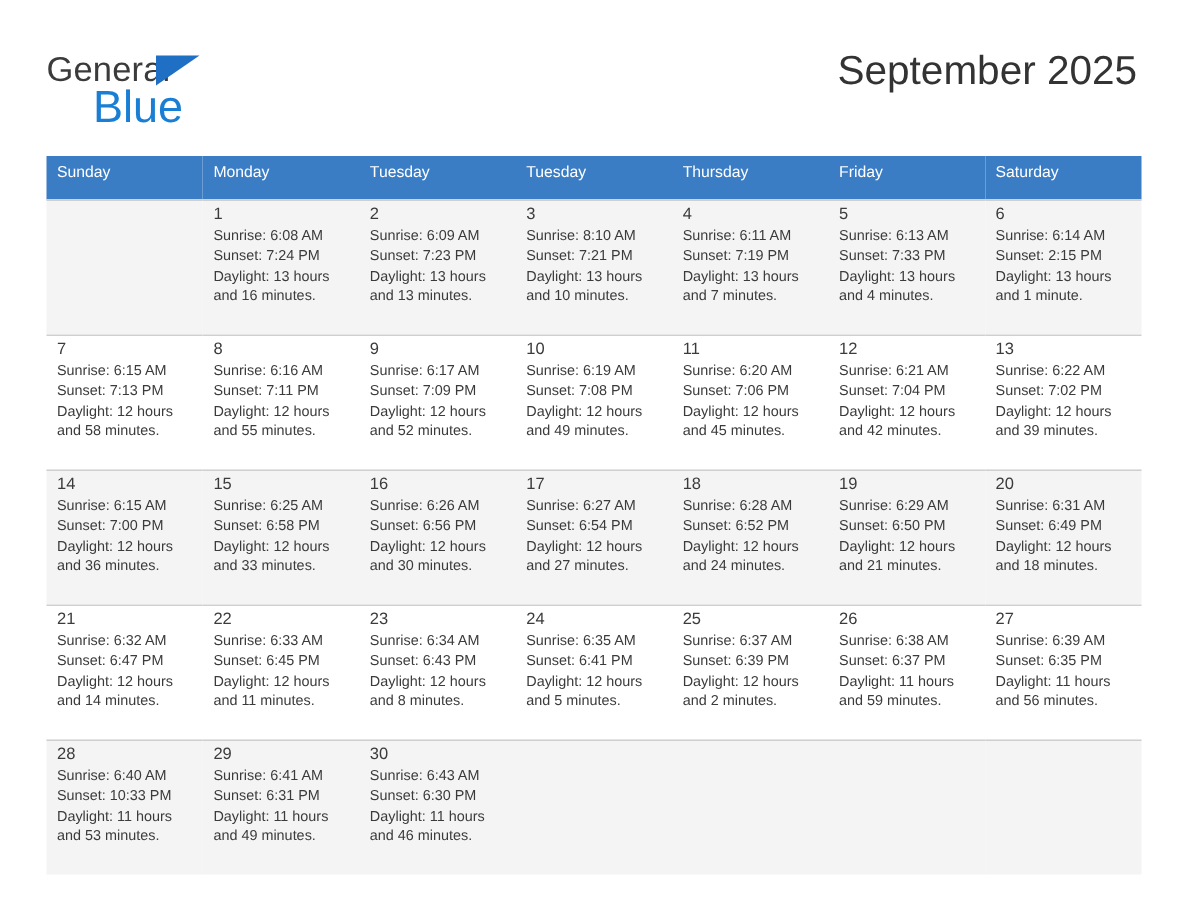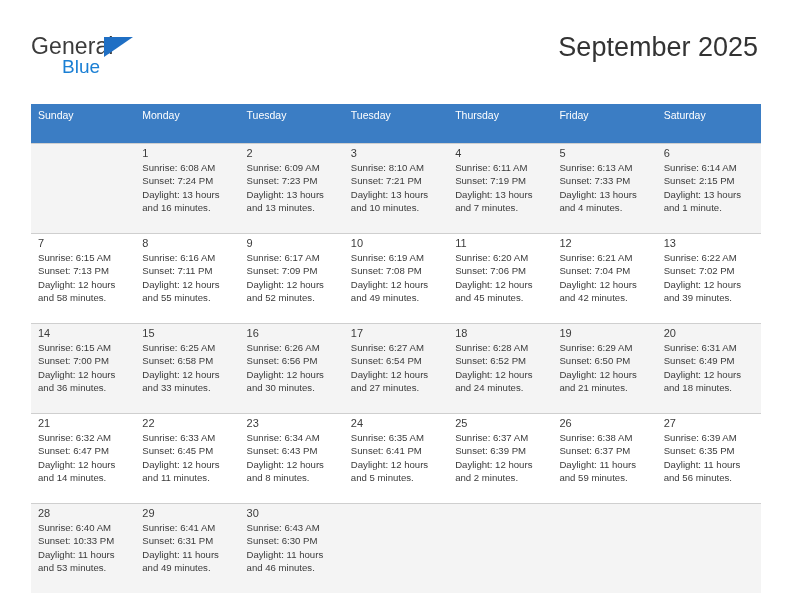--- a/index.html
+++ b/index.html
@@ -52,21 +52,21 @@
     top: 4px;
     width: 0;
     height: 0;
     border-left: 29px solid #1f6fc4;
     border-bottom: 20px solid transparent;
   }
   .logo-blue {
     position: absolute;
     left: 31px;
     top: 24px;
-    font-size: 19px;
+    font-size: 30px;
     color: #1a7fd4;
     line-height: 1;
     white-space: nowrap;
   }
   .title-block {
     position: absolute;
     right: 34px;
     top: 32px;
     text-align: center;
   }
@@ -91,21 +91,21 @@
     width: 730px;
     border-collapse: collapse;
     table-layout: fixed;
   }
   .calendar th {
     background: #3b7dc4;
     color: #ffffff;
     font-size: 10.5px;
     font-weight: normal;
     text-align: left;
-    padding: 5px 0 22px 7px;
+    padding: 5px 0 12px 7px;
     height: 11px;
     border: none;
   }
   .calendar td {
     vertical-align: top;
     padding: 0;
     border: none;
     width: 104.28px;
     height: 90px;
     background: #ffffff;

